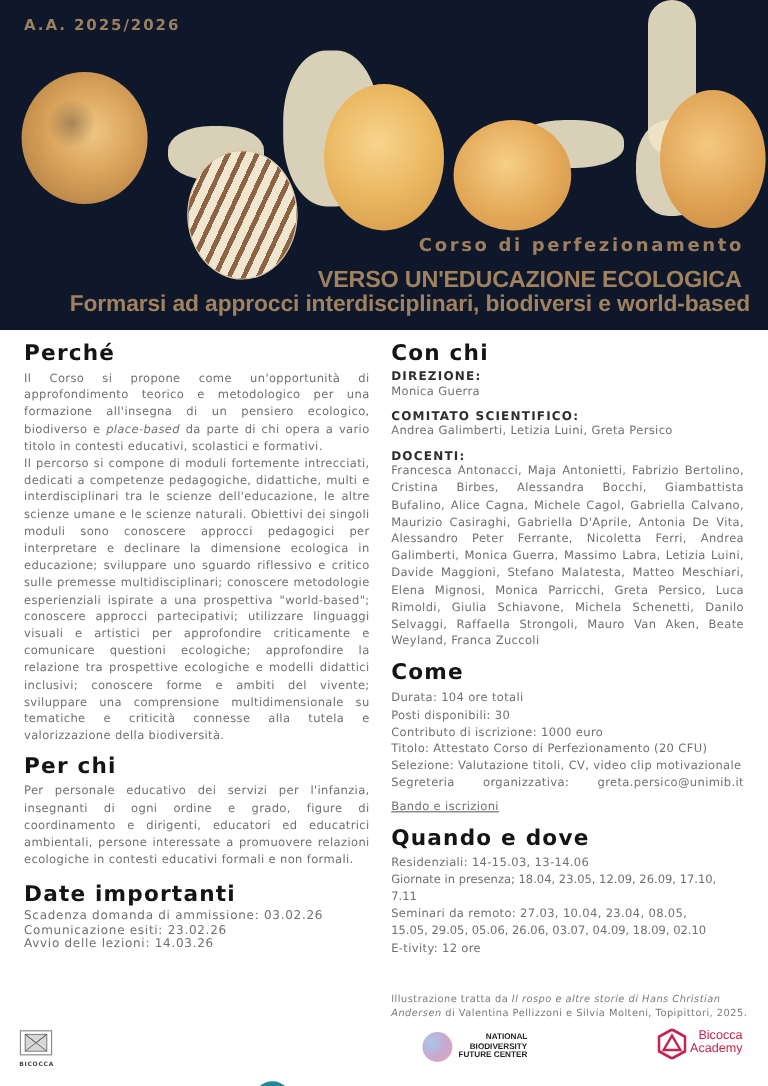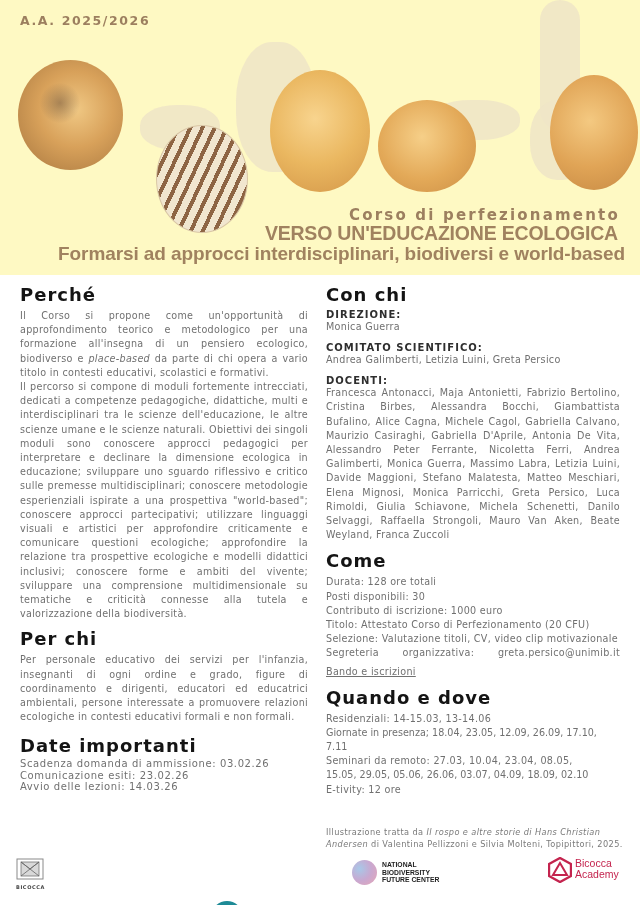--- a/index.html
+++ b/index.html
@@ -1,44 +1,44 @@
 <!DOCTYPE html>
 <html><head>
 <meta charset="utf-8">
 <style>
   * { box-sizing: border-box; margin: 0; padding: 0; }
   html, body { width: 640px; height: 905px; background: #ffffff; overflow: hidden; }
   body { font-family: "DejaVu Sans", sans-serif; color: #6e6e6e; position: relative; }
 
-  .hero { position: absolute; left: 0; top: 0; width: 640px; height: 275px; background: #fef9c3; overflow: hidden; }
+  .hero { position: absolute; left: 0; top: 0; width: 640px; height: 275px; background: #0f172a; overflow: hidden; }
   .hero-year { position: absolute; left: 20px; top: 13px; font-size: 12.5px; font-weight: bold; letter-spacing: 1.6px; color: #9c7f5f; }
   .snail { position: absolute; border-radius: 50%; }
   .shell-stripe { position: absolute; border-radius: 50%; }
   .body-pale { position: absolute; background: #efe5c6; border-radius: 45%; opacity: .9; }
 
-  .hero-sub { position: absolute; right: 20px; top: 206px; font-size: 15px; font-weight: bold; letter-spacing: 2.2px; color: #9c7f5f; margin-left: 13px; }
+  .hero-sub { position: absolute; right: 20px; top: 195px; font-size: 15px; font-weight: bold; letter-spacing: 2.2px; color: #9c7f5f; margin-left: 13px; }
   .hero-title { position: absolute; right: 22px; top: 222px; font-family: "Liberation Sans", sans-serif; font-size: 19.5px; font-weight: bold; color: #a0825f; letter-spacing: -0.2px; }
   .hero-tag { position: absolute; right: 15px; top: 243px; font-family: "Liberation Sans", sans-serif; font-size: 19px; font-weight: bold; color: #a0825f; letter-spacing: -0.1px; }
 
   .col { position: absolute; }
   .col-left { left: 20px; top: 284px; width: 288px; }
   .col-right { left: 326px; top: 284px; width: 294px; }
   h2 { font-size: 18px; font-weight: bold; color: #141414; letter-spacing: 1px; margin-bottom: 4px; }
   .body-text { font-size: 9.6px; line-height: 14.2px; letter-spacing: 0.3px; color: #707070; text-align: justify; }
   .body-text p { margin: 0; }
   .body-text em { font-style: italic; }
   .label { font-size: 10px; font-weight: bold; color: #2e2e2e; letter-spacing: 1px; margin-top: 8px; }
   .label:first-of-type { margin-top: 2px; }
   .line { font-size: 9.6px; line-height: 14.1px; letter-spacing: 0.3px; color: #707070; }
   .link { text-decoration: underline; cursor: pointer; }
   .dates-line { font-size: 10px; line-height: 11.5px; letter-spacing: 0.6px; color: #707070; }
   .credit { font-size: 8.2px; line-height: 12px; letter-spacing: 0.4px; color: #7a7a7a; }
   .credit em { font-style: italic; }
 
-  .logo { position: absolute; }
+  .logo { position: absolute; text-align: right; }
 </style>
 </head>
 <body>
 
 <div class="hero">
   <div class="hero-year">A.A. 2025/2026</div>
 
   <div>
 
     <div class="snail" style="left:18px;top:60px;width:105px;height:110px;background:radial-gradient(circle at 55% 45%, #f0c884 0%, #d8a15a 45%, #b88548 80%, #9a7040 100%);"></div>
@@ -91,21 +91,21 @@
     <div class="label">DIREZIONE:</div>
     <div class="line">Monica Guerra</div>
     <div class="label">COMITATO SCIENTIFICO:</div>
     <div class="line">Andrea Galimberti, Letizia Luini, Greta Persico</div>
     <div class="label">DOCENTI:</div>
     <div class="body-text">Francesca Antonacci, Maja Antonietti, Fabrizio Bertolino, Cristina Birbes, Alessandra Bocchi, Giambattista Bufalino, Alice Cagna, Michele Cagol, Gabriella Calvano, Maurizio Casiraghi, Gabriella D'Aprile, Antonia De Vita, Alessandro Peter Ferrante, Nicoletta Ferri, Andrea Galimberti, Monica Guerra, Massimo Labra, Letizia Luini, Davide Maggioni, Stefano Malatesta, Matteo Meschiari, Elena Mignosi, Monica Parricchi, Greta Persico, Luca Rimoldi, Giulia Schiavone, Michela Schenetti, Danilo Selvaggi, Raffaella Strongoli, Mauro Van Aken, Beate Weyland, Franca Zuccoli</div>
   </section>
 
   <section style="margin-top:8px;">
     <h2>Come</h2>
-    <div class="line">Durata: 128 ore totali</div>
+    <div class="line">Durata: 104 ore totali</div>
     <div class="line">Posti disponibili: 30</div>
     <div class="line">Contributo di iscrizione: 1000 euro</div>
     <div class="line">Titolo: Attestato Corso di Perfezionamento (20 CFU)</div>
     <div class="line">Selezione: Valutazione titoli, CV, video clip motivazionale</div>
     <div class="line" style="text-align:justify;text-align-last:justify;">Segreteria organizzativa: greta.persico@unimib.it</div>
     <div class="line link" style="display:inline-block;">Bando e iscrizioni</div>
   </section>
 
   <section style="margin-top:8px;">
     <h2>Quando e dove</h2>

